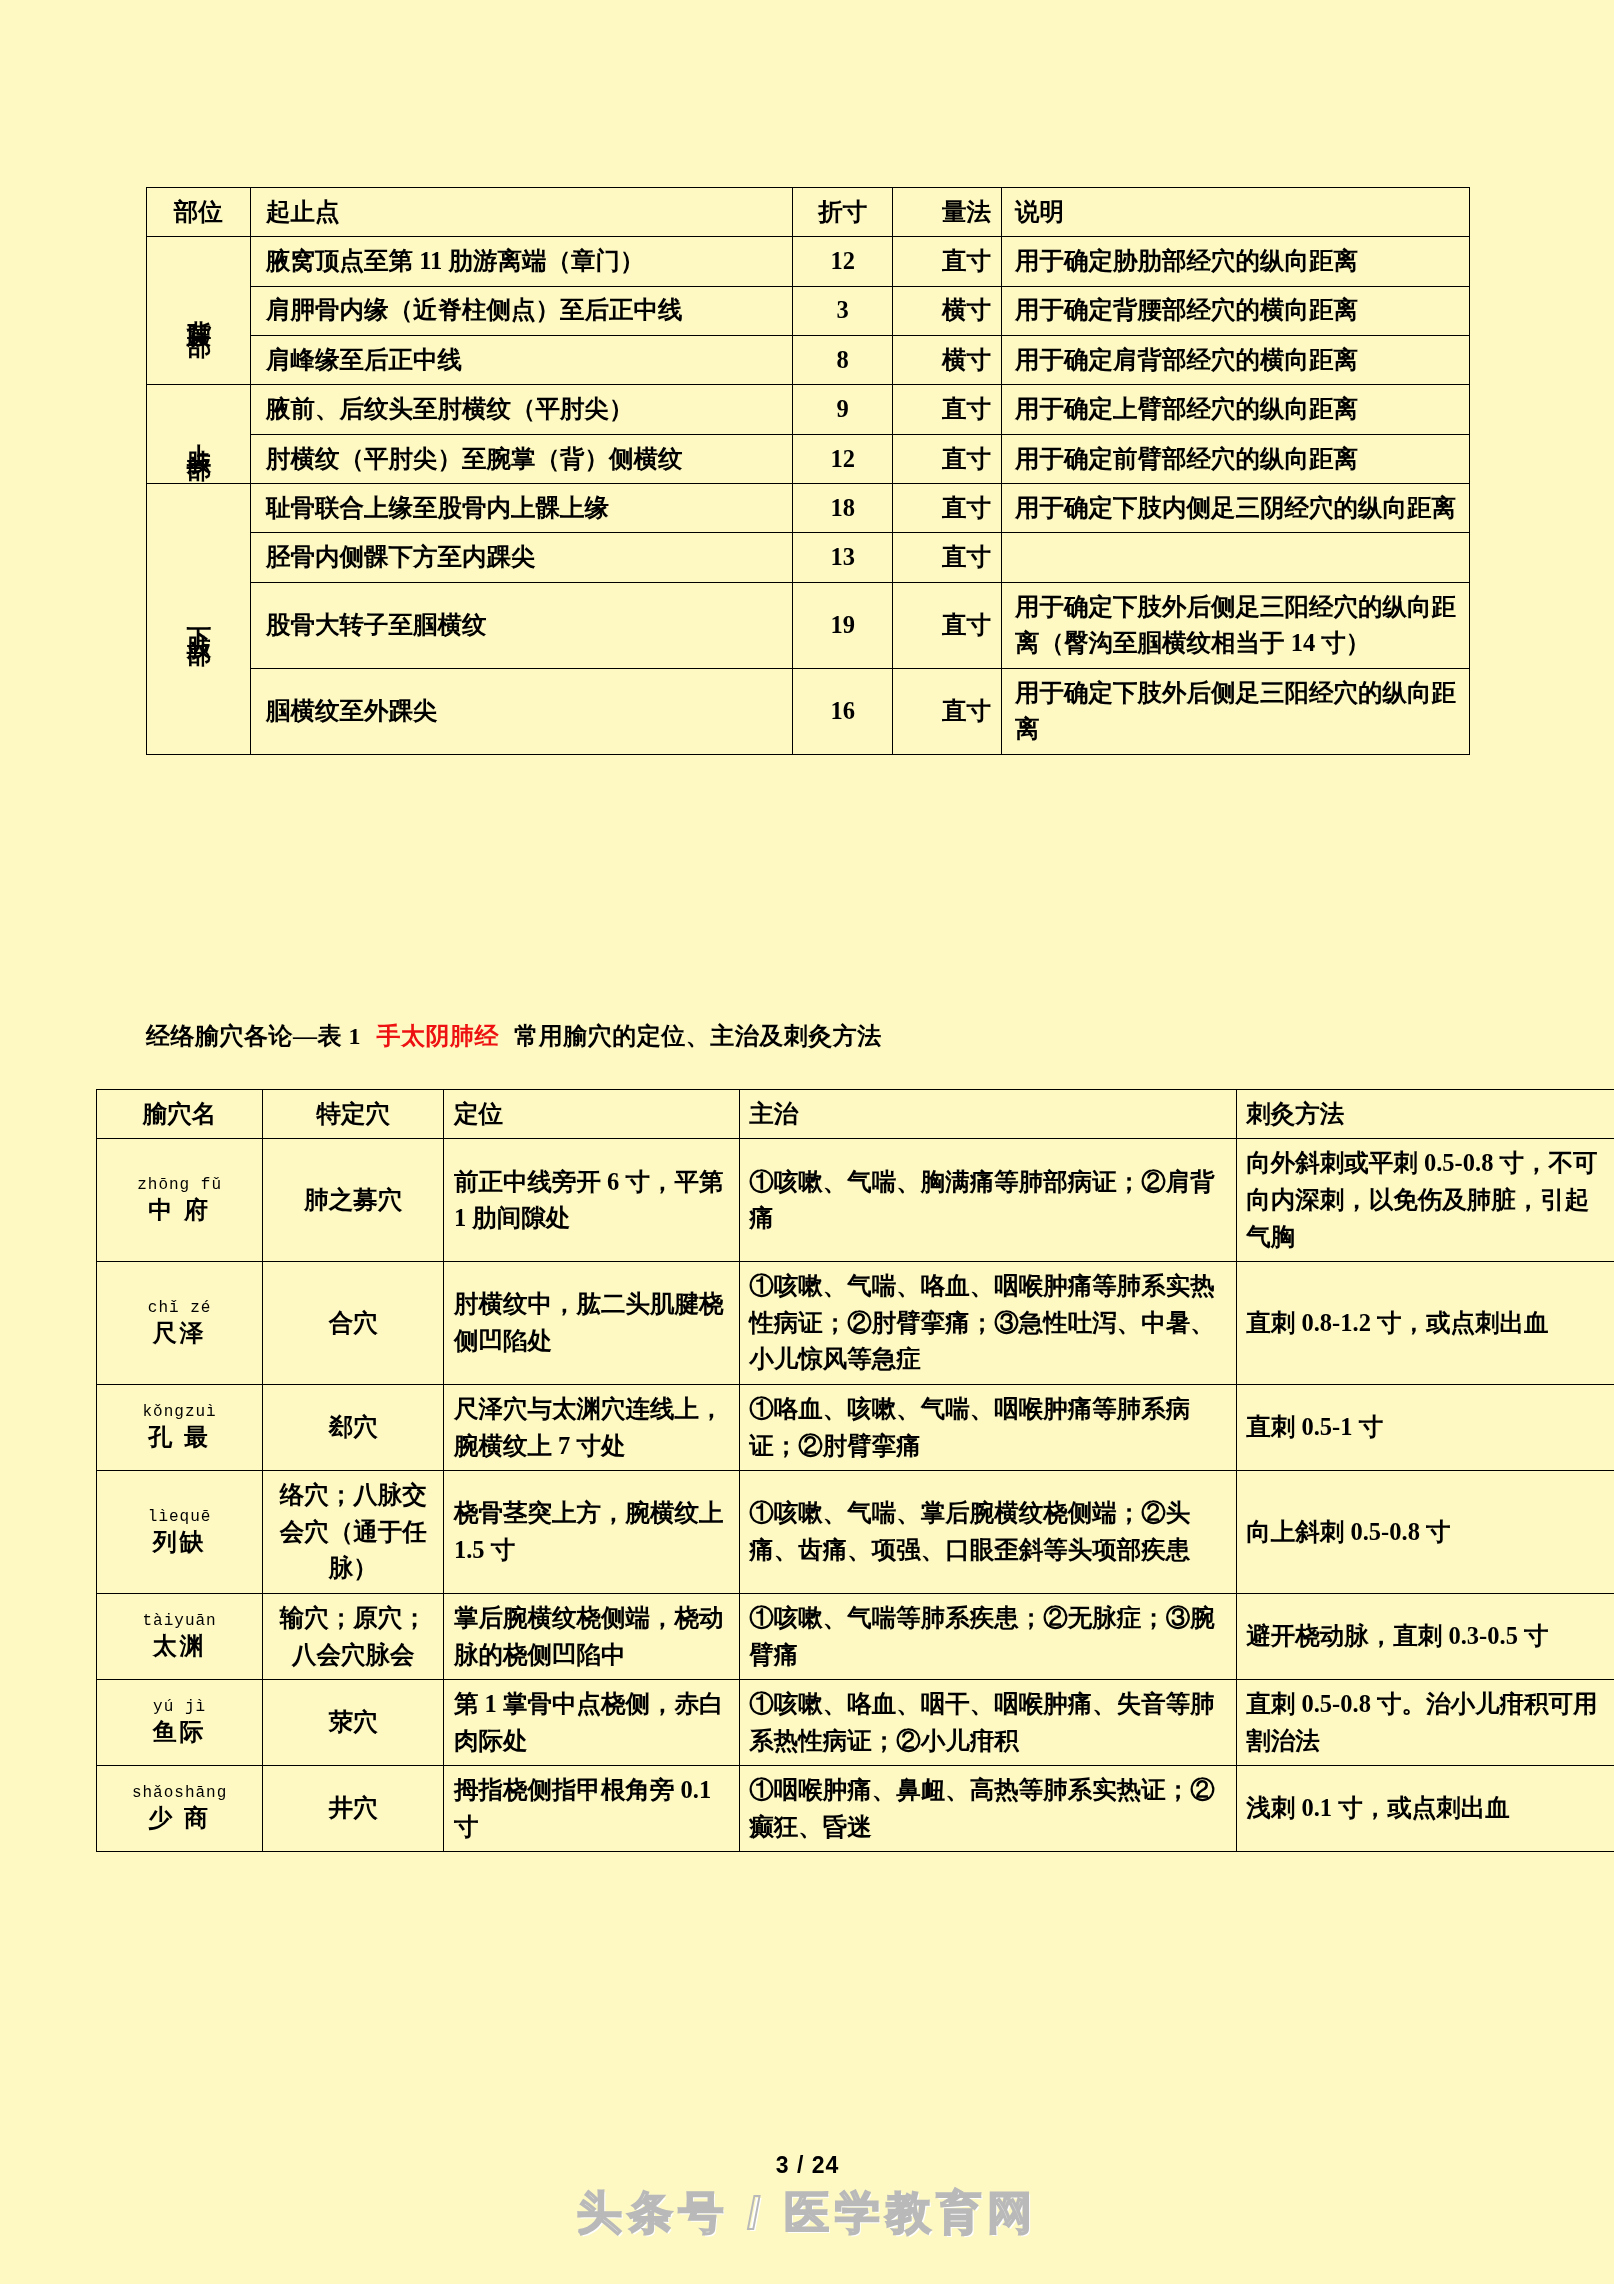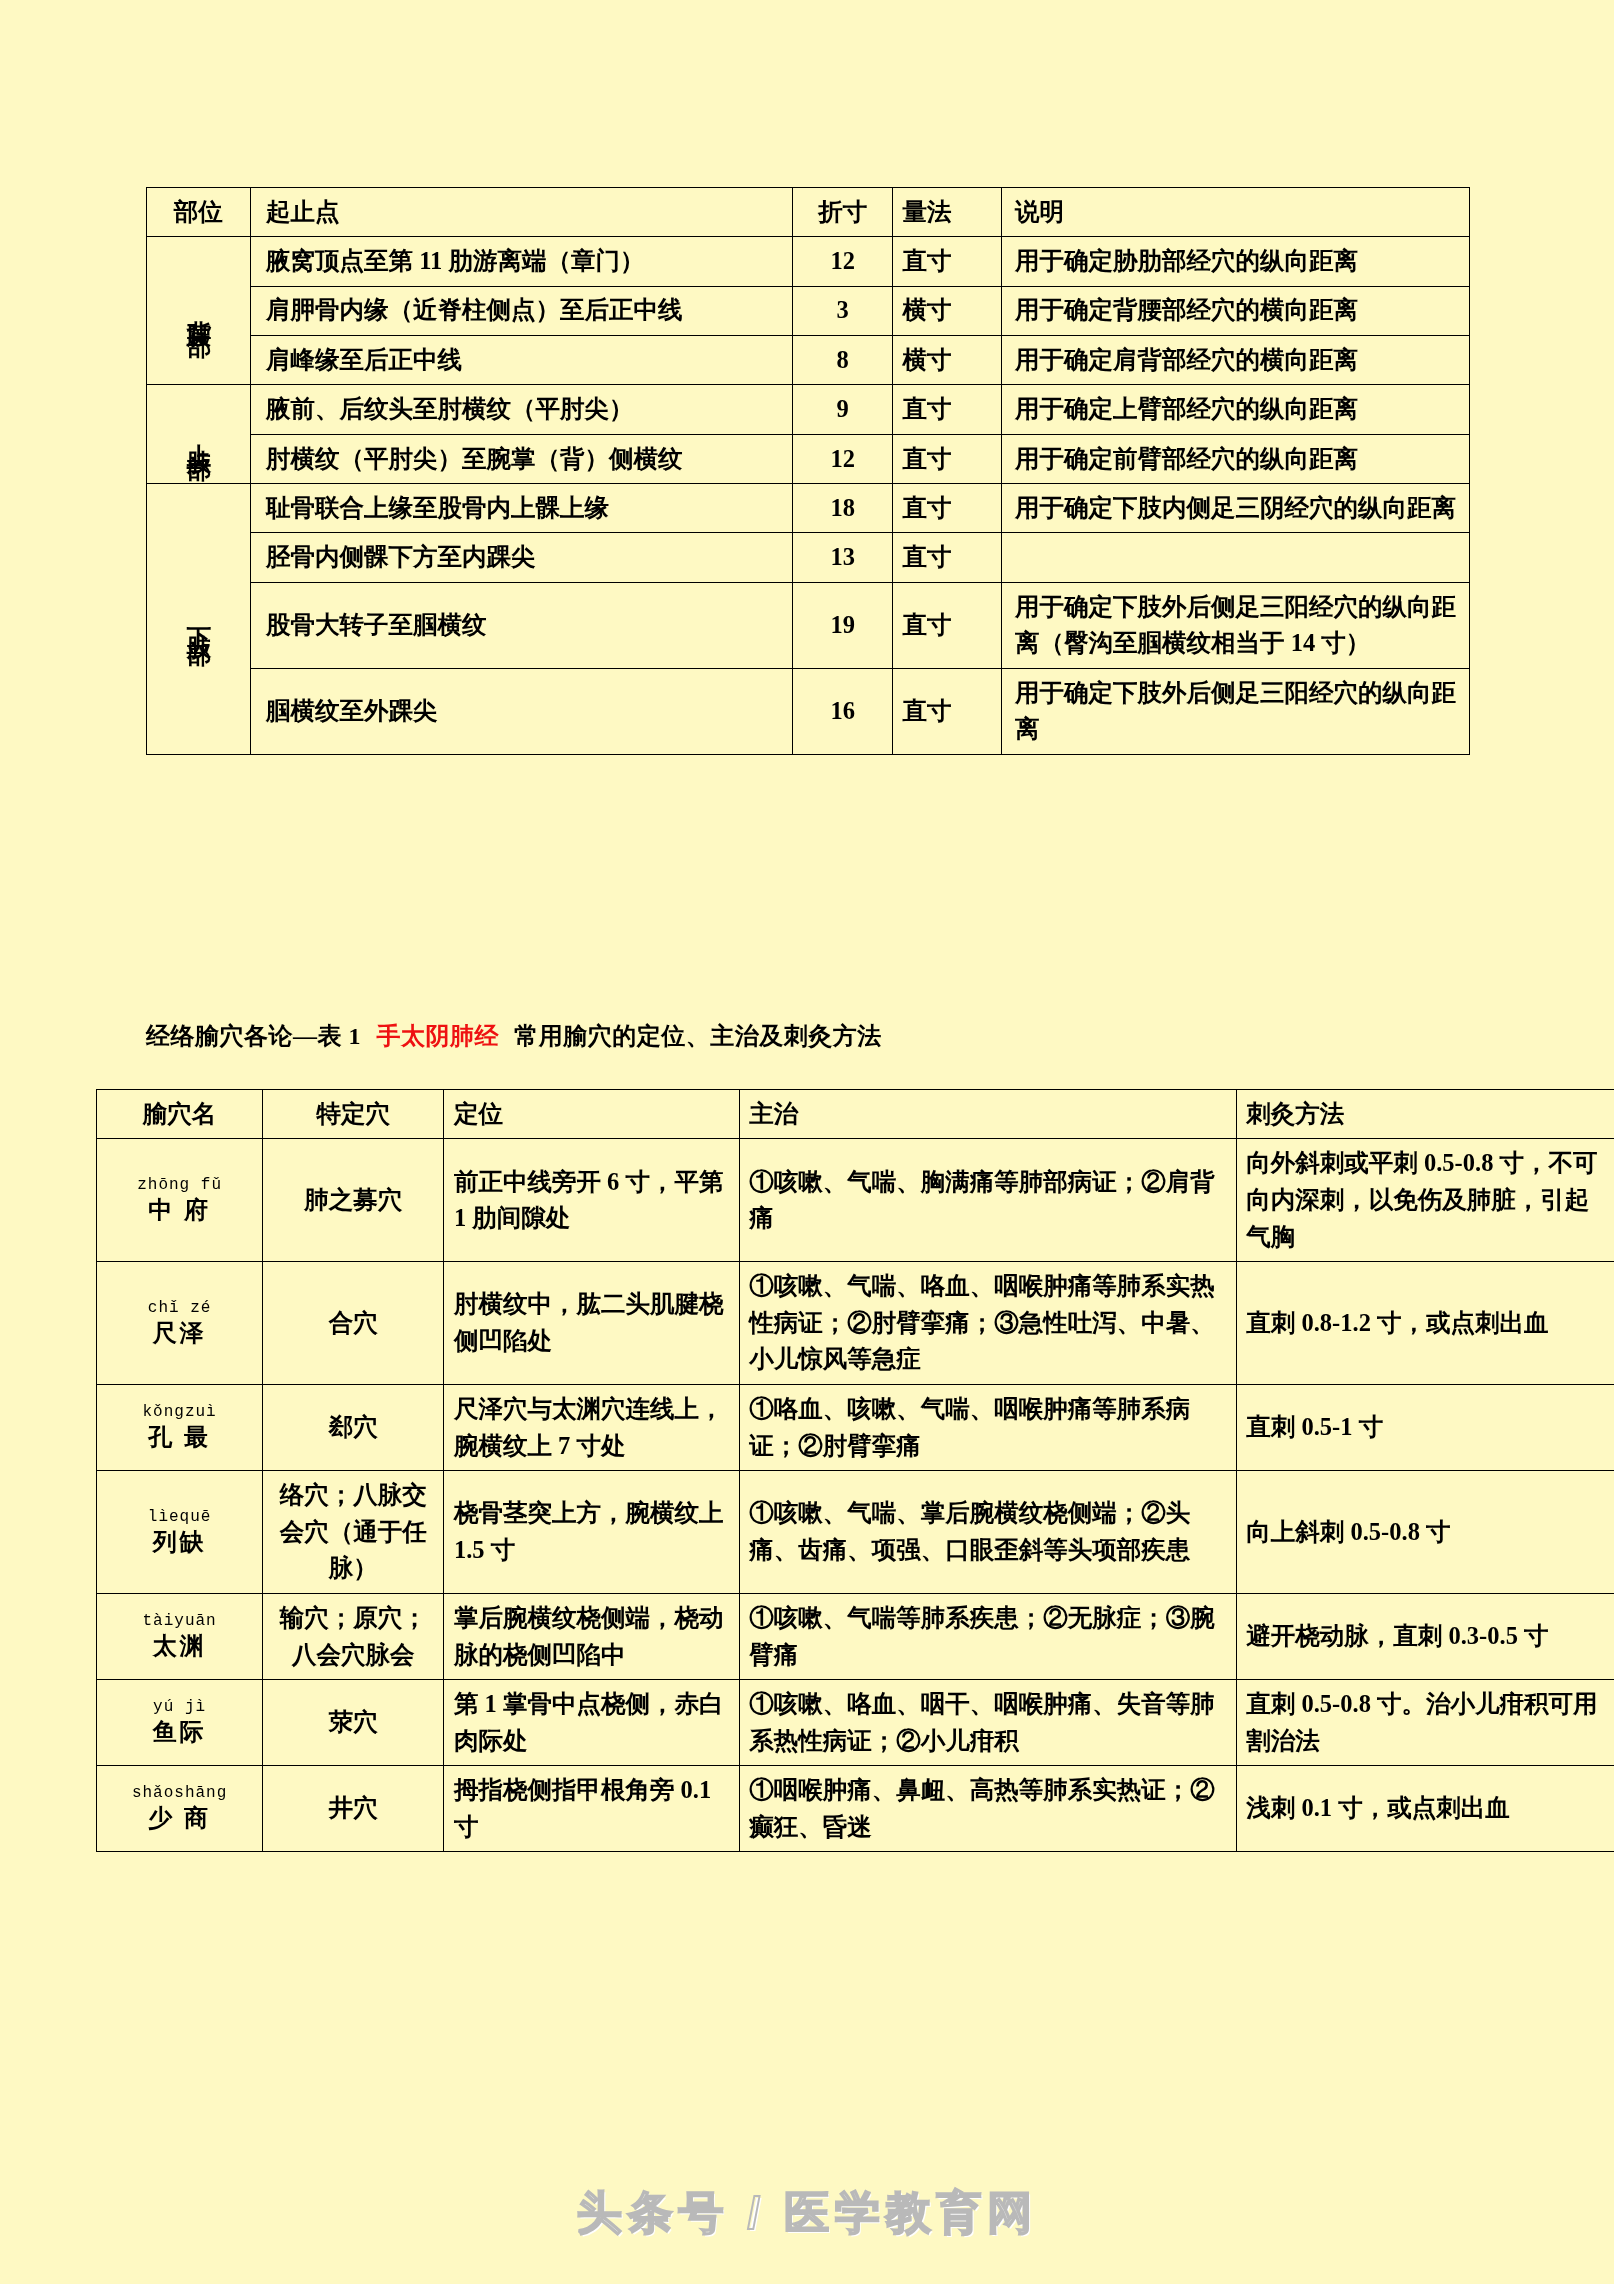--- a/index.html
+++ b/index.html
@@ -46,21 +46,21 @@
     font-family: "Liberation Serif", "DejaVu Serif", serif;
   }
   table.doc th {
     text-align: center;
     font-weight: 700;
   }
 
   .t1 .c-part   { width: 83px;  text-align: center; }
   .t1 .c-range  { width: 514px; text-align: left;  padding-left: 15.4px; }
   .t1 .c-cun    { width: 79px;  text-align: center; }
-  .t1 .c-method { width: 88px;  text-align: left; }
+  .t1 .c-method { width: 88px;  text-align: right; }
   .t1 .c-note   { width: 442px; text-align: left;  padding-left: 13.4px; }
 
   .vert {
     writing-mode: vertical-rl;
     text-orientation: upright;
     letter-spacing: 5.8px;
     display: inline-block;
     line-height: 1;
   }
   .hcell-part { text-align: center; vertical-align: middle; }
@@ -324,16 +324,17 @@
           </td>
           <td class="c-spec">井穴</td>
           <td class="c-loc">拇指桡侧指甲根角旁 0.1 寸</td>
           <td class="c-ind">①咽喉肿痛、鼻衄、高热等肺系实热证；②癫狂、昏迷</td>
           <td class="c-needle">浅刺 0.1 寸，或点刺出血</td>
         </tr>
       </tbody>
     </table>
   </div>
 
+  <div class="page-num">3 / 24</div>
   <div class="watermark">头条号 / 医学教育网</div>
 
 </div>
 
 
 </body></html>

